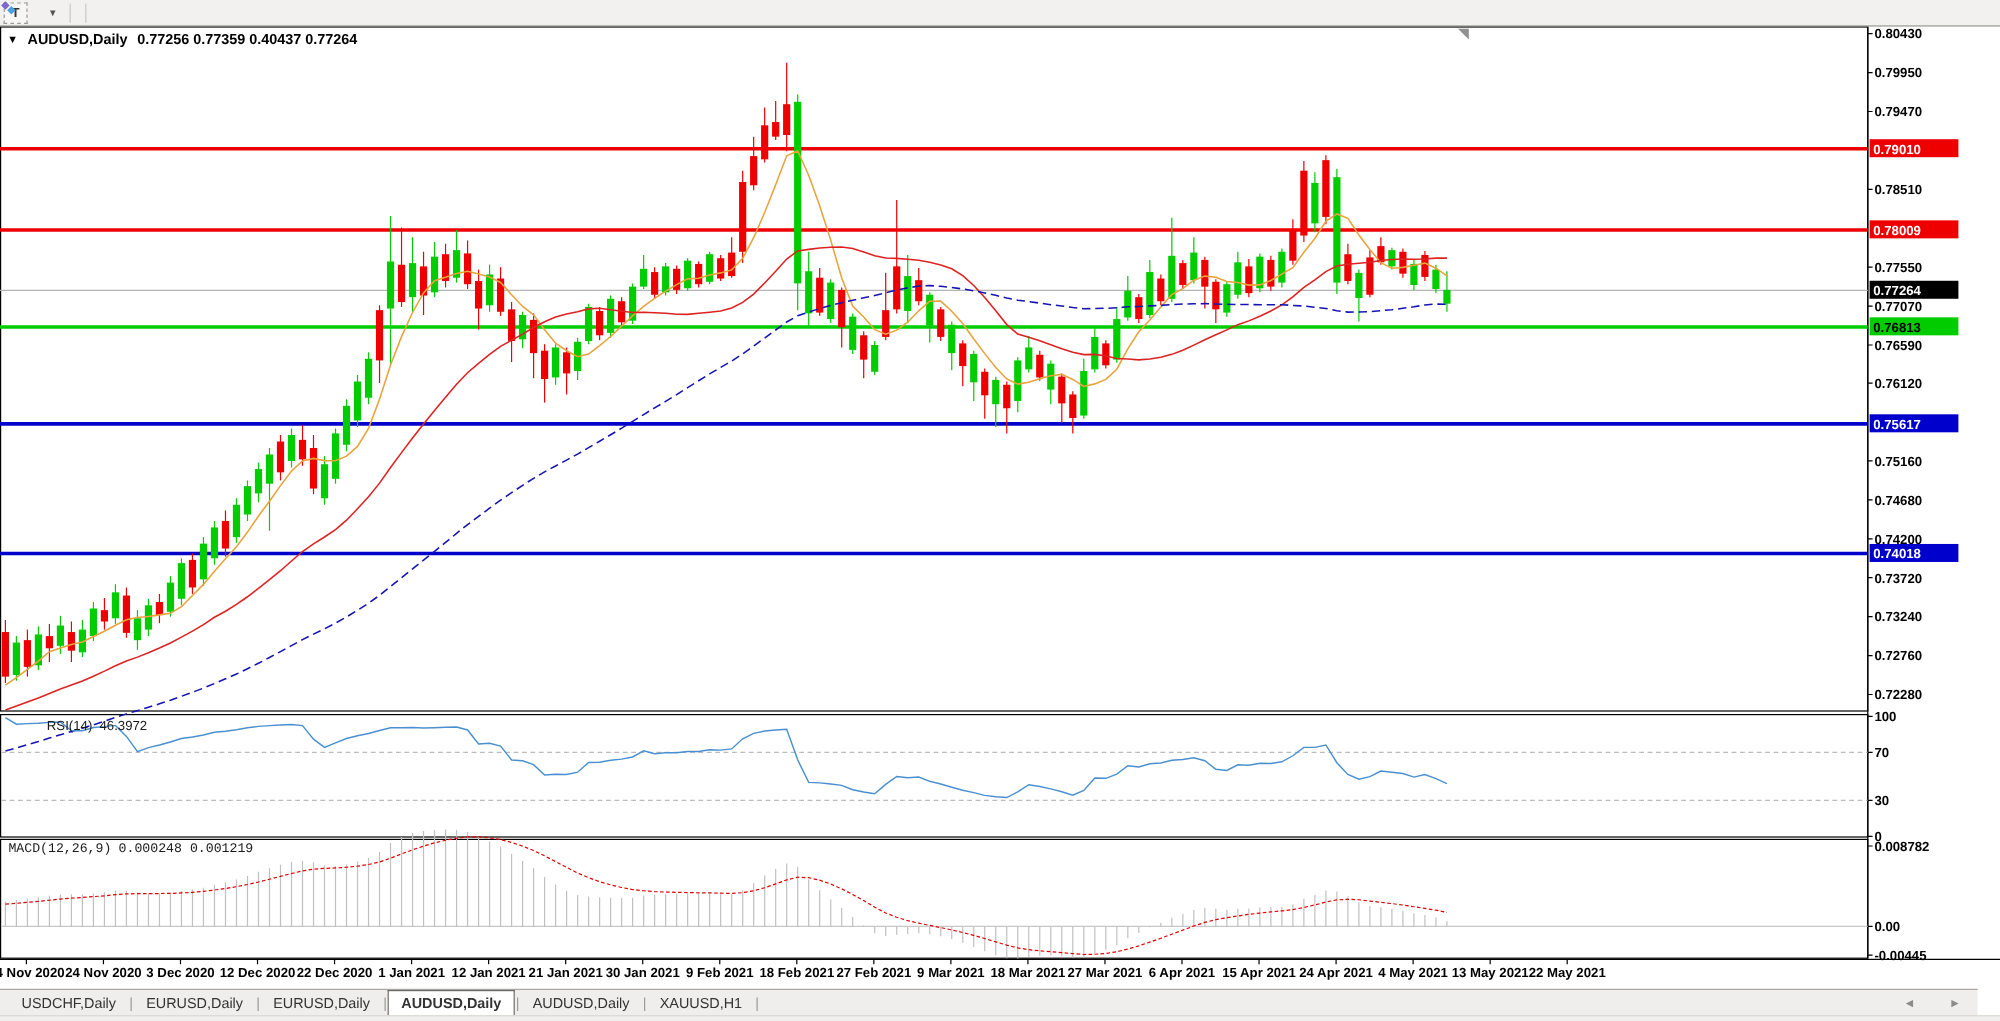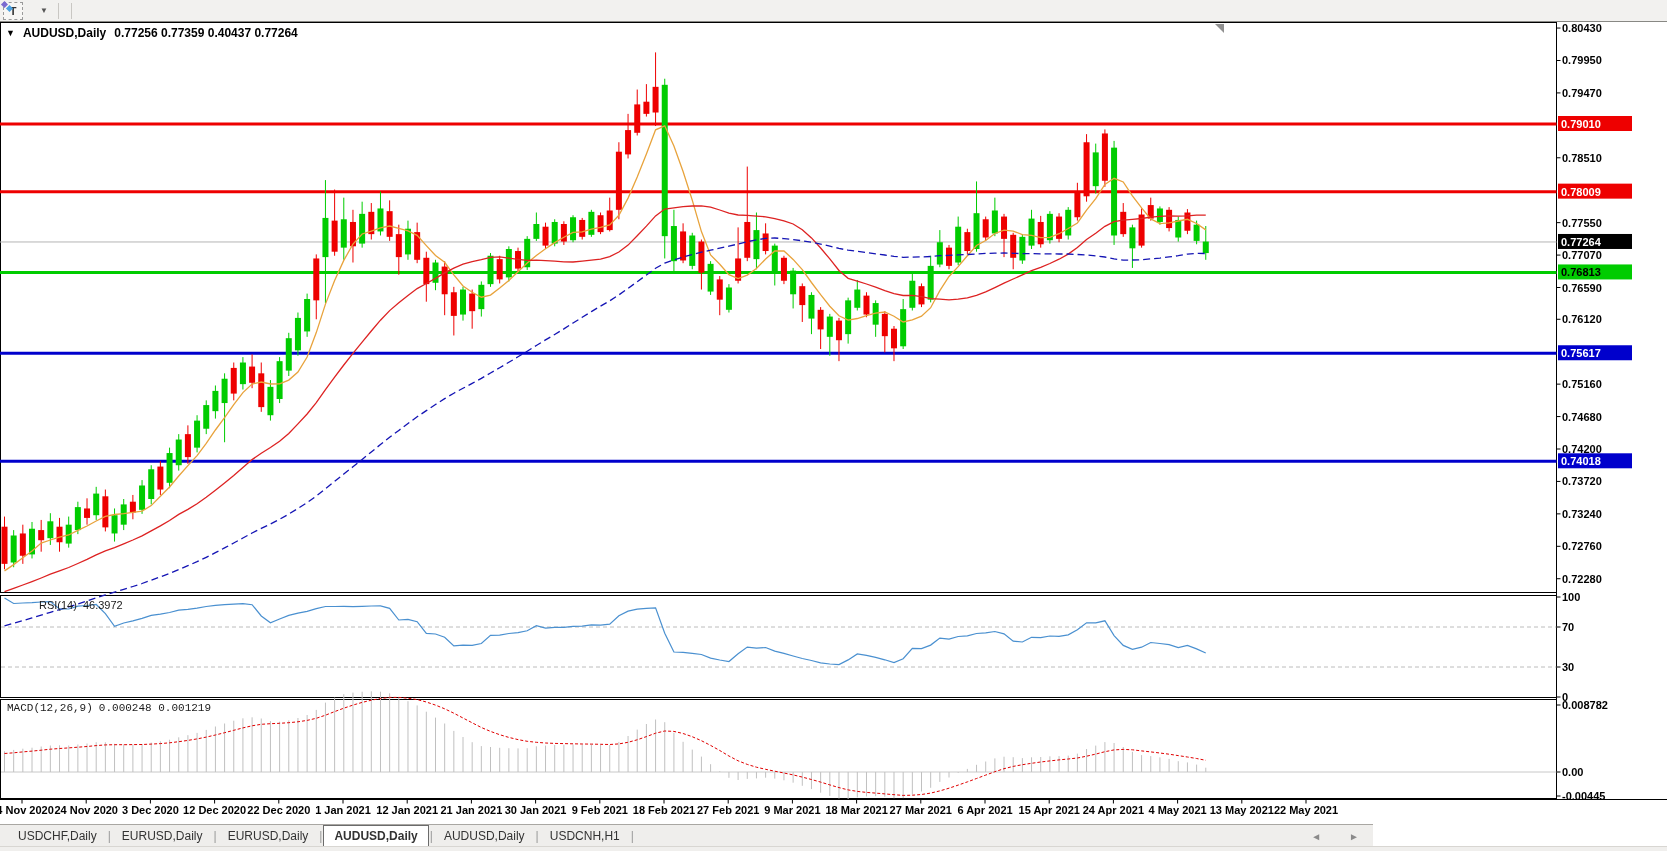--- a/index.html
+++ b/index.html
@@ -10,21 +10,21 @@
     align-items:center;justify-content:center;font-weight:bold;font-size:11px;background:#f7f6f4;cursor:pointer;}
   .tb-shapes{margin-left:10px;display:flex;align-items:center;height:16px;padding:0 4px;cursor:pointer;}
   .tb-sep{width:1px;height:16px;background:#c9c7c3;margin:0 6px;}
   .tb-btn{padding:2px 7px;margin:0 1px;border:1px solid transparent;border-radius:1px;cursor:pointer;color:#444;font-weight:bold;font-size:11px;}
   .tb-btn.active{background:#fdfdfd;border:1px solid #a8a8a8;box-shadow:inset 0 0 2px #ccc;}
   #chartwin{position:absolute;left:0;top:21px;width:1667px;height:803px;background:#ffffff;}
   svg{position:absolute;left:0;top:0;}
   #title-bar{position:absolute;left:6px;top:5px;font-size:12px;font-weight:bold;color:#000;display:flex;gap:8px;align-items:center;}
   #rsi-label{position:absolute;left:7px;top:578px;font-size:11px;color:#1a1a1a;display:flex;gap:6px;padding-left:32px;}
   #macd-label{position:absolute;left:7px;top:681px;font-size:11px;color:#1a1a1a;display:flex;gap:6px;font-family:Liberation Mono, monospace;}
-  #tabbar{position:absolute;left:0;top:824px;width:1373px;height:22px;background:#efeeec;border-top:1px solid #a9a7a3;
+  #tabbar{position:absolute;left:0;top:824px;width:1648px;height:22px;background:#efeeec;border-top:1px solid #a9a7a3;
     display:flex;align-items:center;font-size:12px;color:#333;}
   .tab{padding:2px 10px;cursor:pointer;white-space:nowrap;height:16px;display:flex;align-items:center;}
   .tab.active{background:#ffffff;border:1px solid #6b6b6b;border-bottom-color:#ffffff;font-weight:bold;margin-top:-1px;}
   .tab-sep{color:#9a9a9a;padding:0 1px;}
   #tab-arrows{margin-left:auto;margin-right:14px;display:flex;gap:28px;color:#8a8a8a;font-size:10px;}
   #tab-arrows span{cursor:pointer;}
   #statusstrip{position:absolute;left:0;top:846px;width:1667px;height:5px;background:#f0efed;border-top:1px solid #d8d6d2;}
 </style>
 </head>
 <body>
@@ -585,21 +585,21 @@
       <div class="tab">USDCHF,Daily</div>
       <span class="tab-sep">|</span>
       <div class="tab">EURUSD,Daily</div>
       <span class="tab-sep">|</span>
       <div class="tab">EURUSD,Daily</div>
       <span class="tab-sep">|</span>
       <div class="tab active">AUDUSD,Daily</div>
       <span class="tab-sep">|</span>
       <div class="tab">AUDUSD,Daily</div>
       <span class="tab-sep">|</span>
-      <div class="tab">USDCNH,H1</div>
+      <div class="tab">XAUUSD,H1</div>
       <span class="tab-sep">|</span>
     </div>
   <div id="tab-arrows">
     <span>◄</span>
     <span>►</span>
   </div>
 </div>
 <div id="statusstrip"></div>
 
 </body></html>

